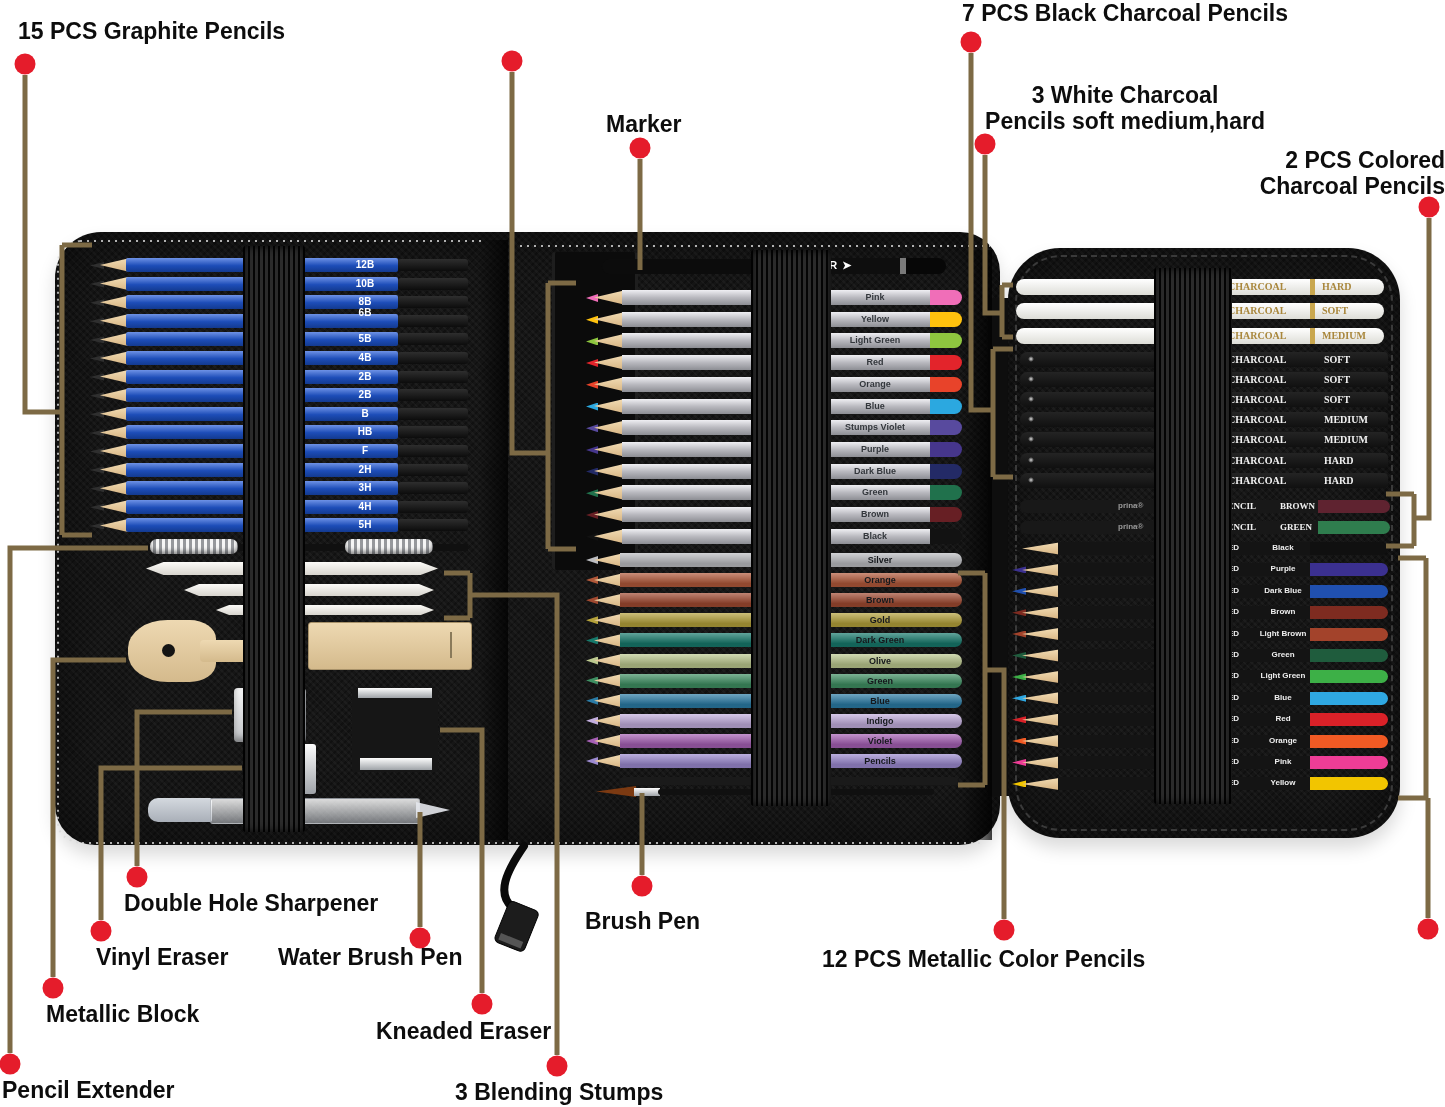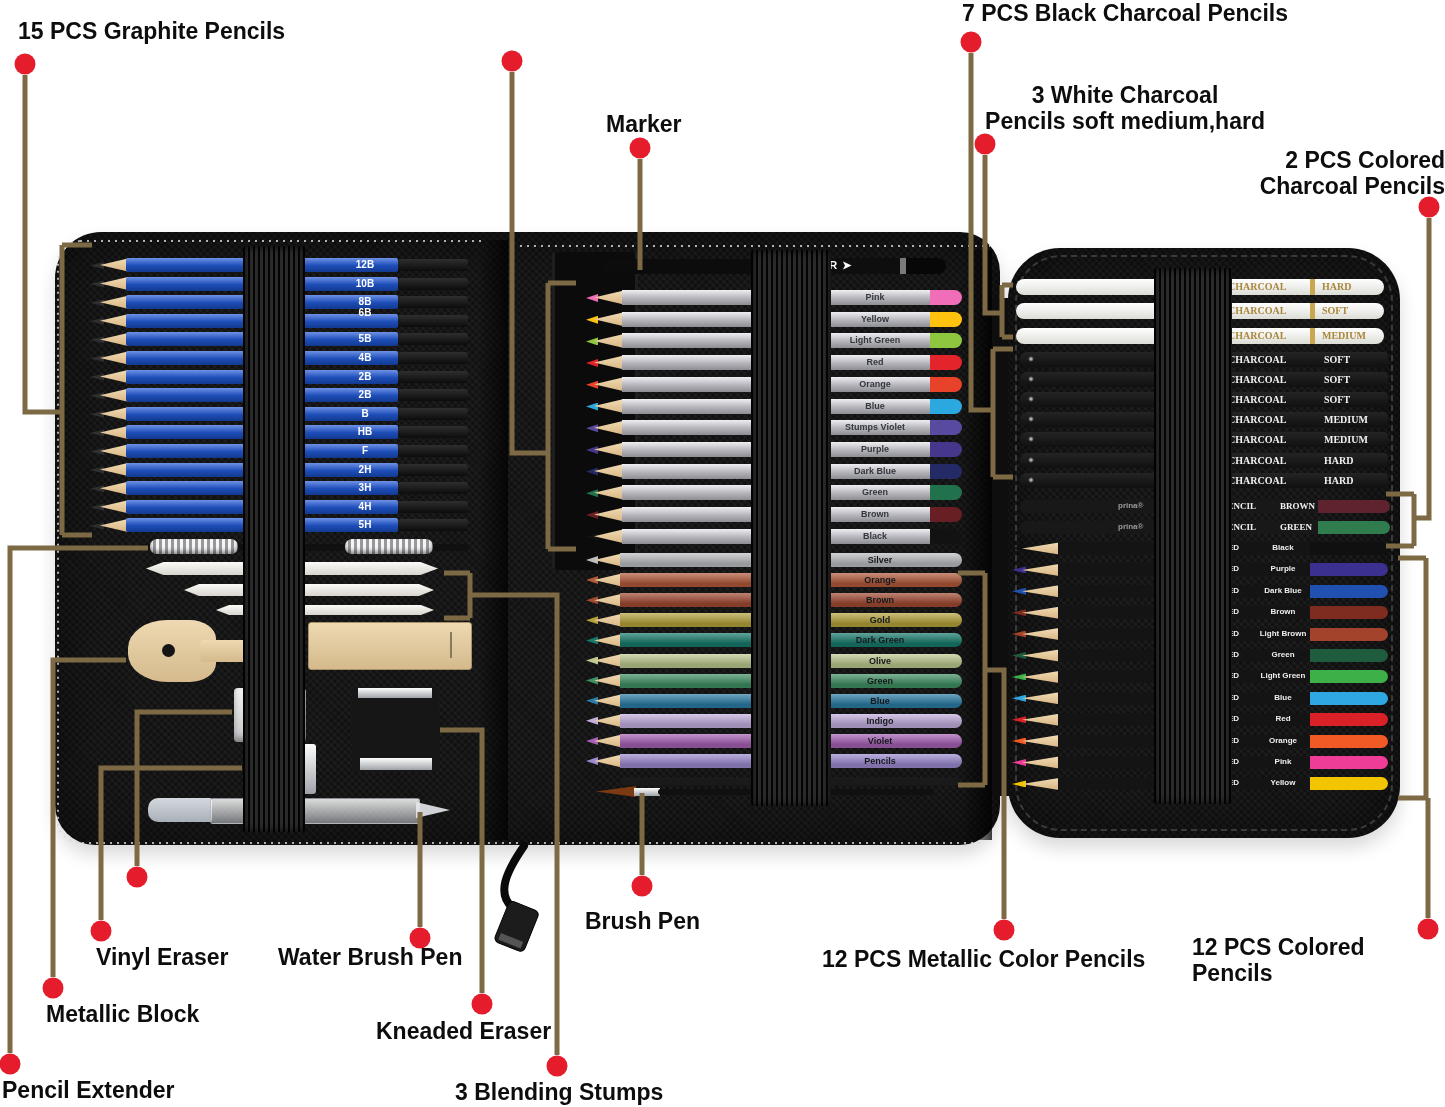--- a/index.html
+++ b/index.html
@@ -493,22 +493,22 @@
     </g>
   </svg>
 
   <div class="lbl" style="left:18px;top:18px;">15 PCS Graphite Pencils</div>
   <div class="lbl" style="left:606px;top:111px;">Marker</div>
   <div class="lbl" style="left:962px;top:0px;">7 PCS Black Charcoal Pencils</div>
   <div class="lbl" style="left:980px;top:82px;width:290px;text-align:center;">3 White Charcoal
 Pencils soft medium,hard</div>
   <div class="lbl" style="left:1255px;top:147px;width:190px;text-align:right;">2 PCS Colored
 Charcoal Pencils</div>
+  <div class="lbl" style="left:124px;top:890px;">Double Hole Sharpener</div>
   <div class="lbl" style="left:96px;top:944px;">Vinyl Eraser</div>
   <div class="lbl" style="left:278px;top:944px;">Water Brush Pen</div>
   <div class="lbl" style="left:46px;top:1001px;">Metallic Block</div>
   <div class="lbl" style="left:376px;top:1018px;">Kneaded Eraser</div>
   <div class="lbl" style="left:2px;top:1077px;">Pencil Extender</div>
   <div class="lbl" style="left:455px;top:1079px;text-align:right;">3 Blending Stumps</div>
   <div class="lbl" style="left:585px;top:908px;">Brush Pen</div>
   <div class="lbl" style="left:822px;top:946px;">12 PCS Metallic Color Pencils</div>
-  <div class="lbl" style="left:1192px;top:934px;">12 PCS Colored Pencils</div>
 </div>
 
 </body></html>

